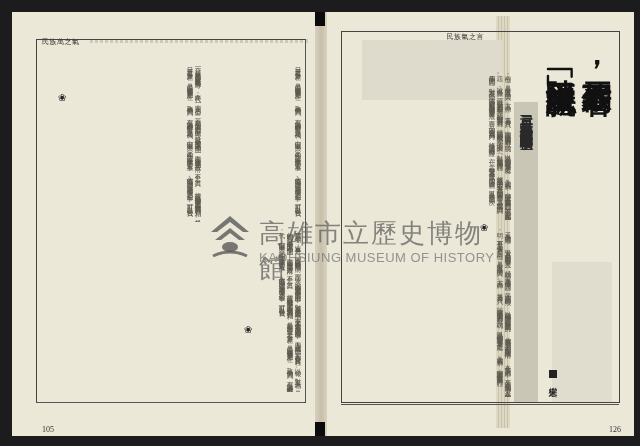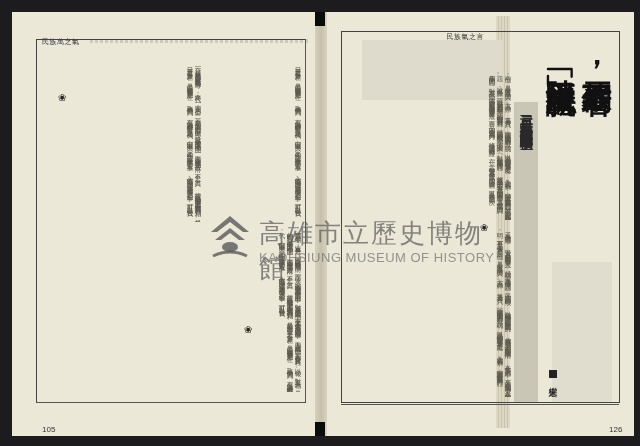--- a/index.html
+++ b/index.html
@@ -24,21 +24,21 @@
   .hrule{position:absolute;height:1px;background:#555;}
   .title-box{position:absolute;left:502px;top:90px;width:24px;height:300px;background:#c9c6b6;}
   .subtitle{position:absolute;left:505px;top:94px;writing-mode:vertical-rl;font-size:13px;font-weight:bold;color:#2a2a2a;letter-spacing:1px;}
   .headline{position:absolute;writing-mode:vertical-rl;font-size:30px;font-weight:900;color:#111;line-height:34px;letter-spacing:-1px;font-family:"DejaVu Sans",sans-serif;}
   .headline.c1{left:568px;top:50px;}
   .headline.c2{left:532px;top:50px;}
   .byline{position:absolute;left:534px;top:358px;writing-mode:vertical-rl;font-size:9px;color:#222;}
   .byline .sq{display:inline-block;width:8px;height:8px;background:#222;margin-bottom:2px;}
   .ghost{position:absolute;left:350px;top:28px;width:140px;height:60px;background:#dedbcc;}
   .ghost2{position:absolute;left:540px;top:250px;width:60px;height:140px;background:#dcd9ca;opacity:.7;}
-  .pg{position:absolute;font-size:8px;color:#333;font-family:Liberation Sans, sans-serif;}
+  .pg{position:absolute;font-size:8px;color:#333;font-family:Liberation Serif, serif;}
   .pg.l{left:30px;top:413px;}
   .pg.r{left:597px;top:413px;}
   .orn{position:absolute;font-size:10px;color:#222;}
   .wm{position:absolute;left:195px;top:200px;width:290px;height:70px;pointer-events:none;}
   .wm-logo{position:absolute;left:0;top:2px;width:46px;height:46px;}
   .wm-cn{position:absolute;left:52px;top:4px;font-size:26px;font-weight:normal;color:rgba(90,90,90,.72);letter-spacing:2px;font-family:"DejaVu Sans",sans-serif;}
   .wm-en{position:absolute;left:52px;top:38px;font-size:13px;color:rgba(110,110,110,.7);letter-spacing:.5px;font-family:Liberation Sans, sans-serif;}
 </style>
 </head>
 <body>

